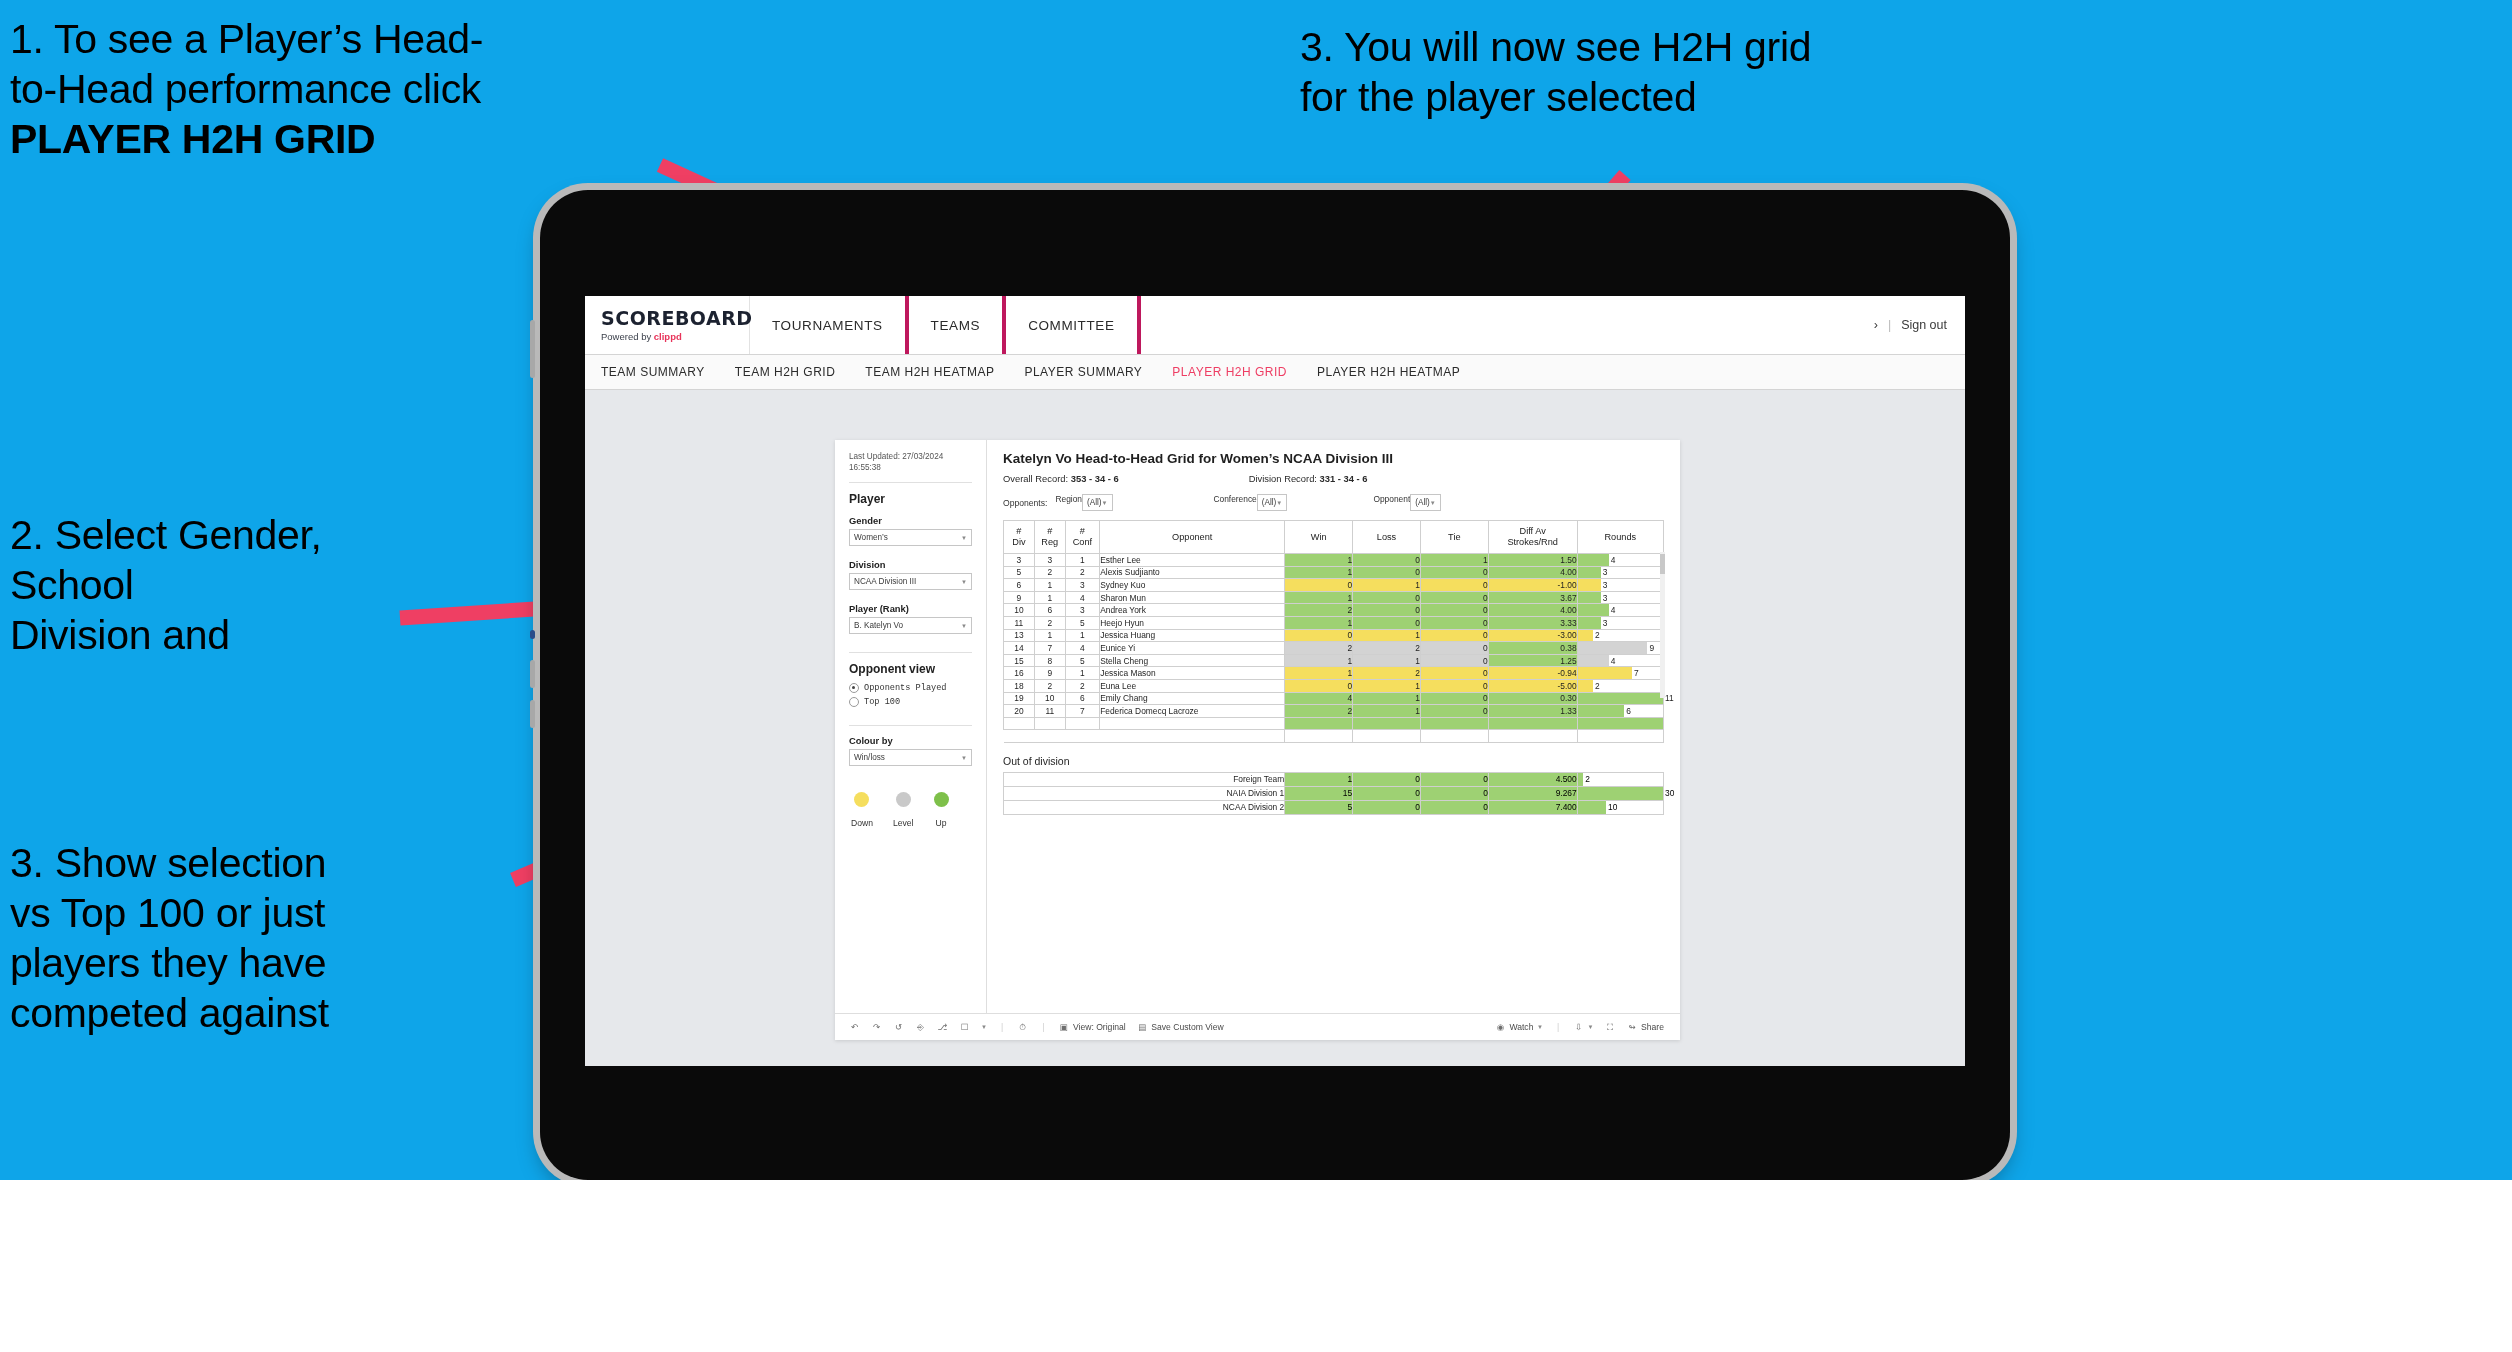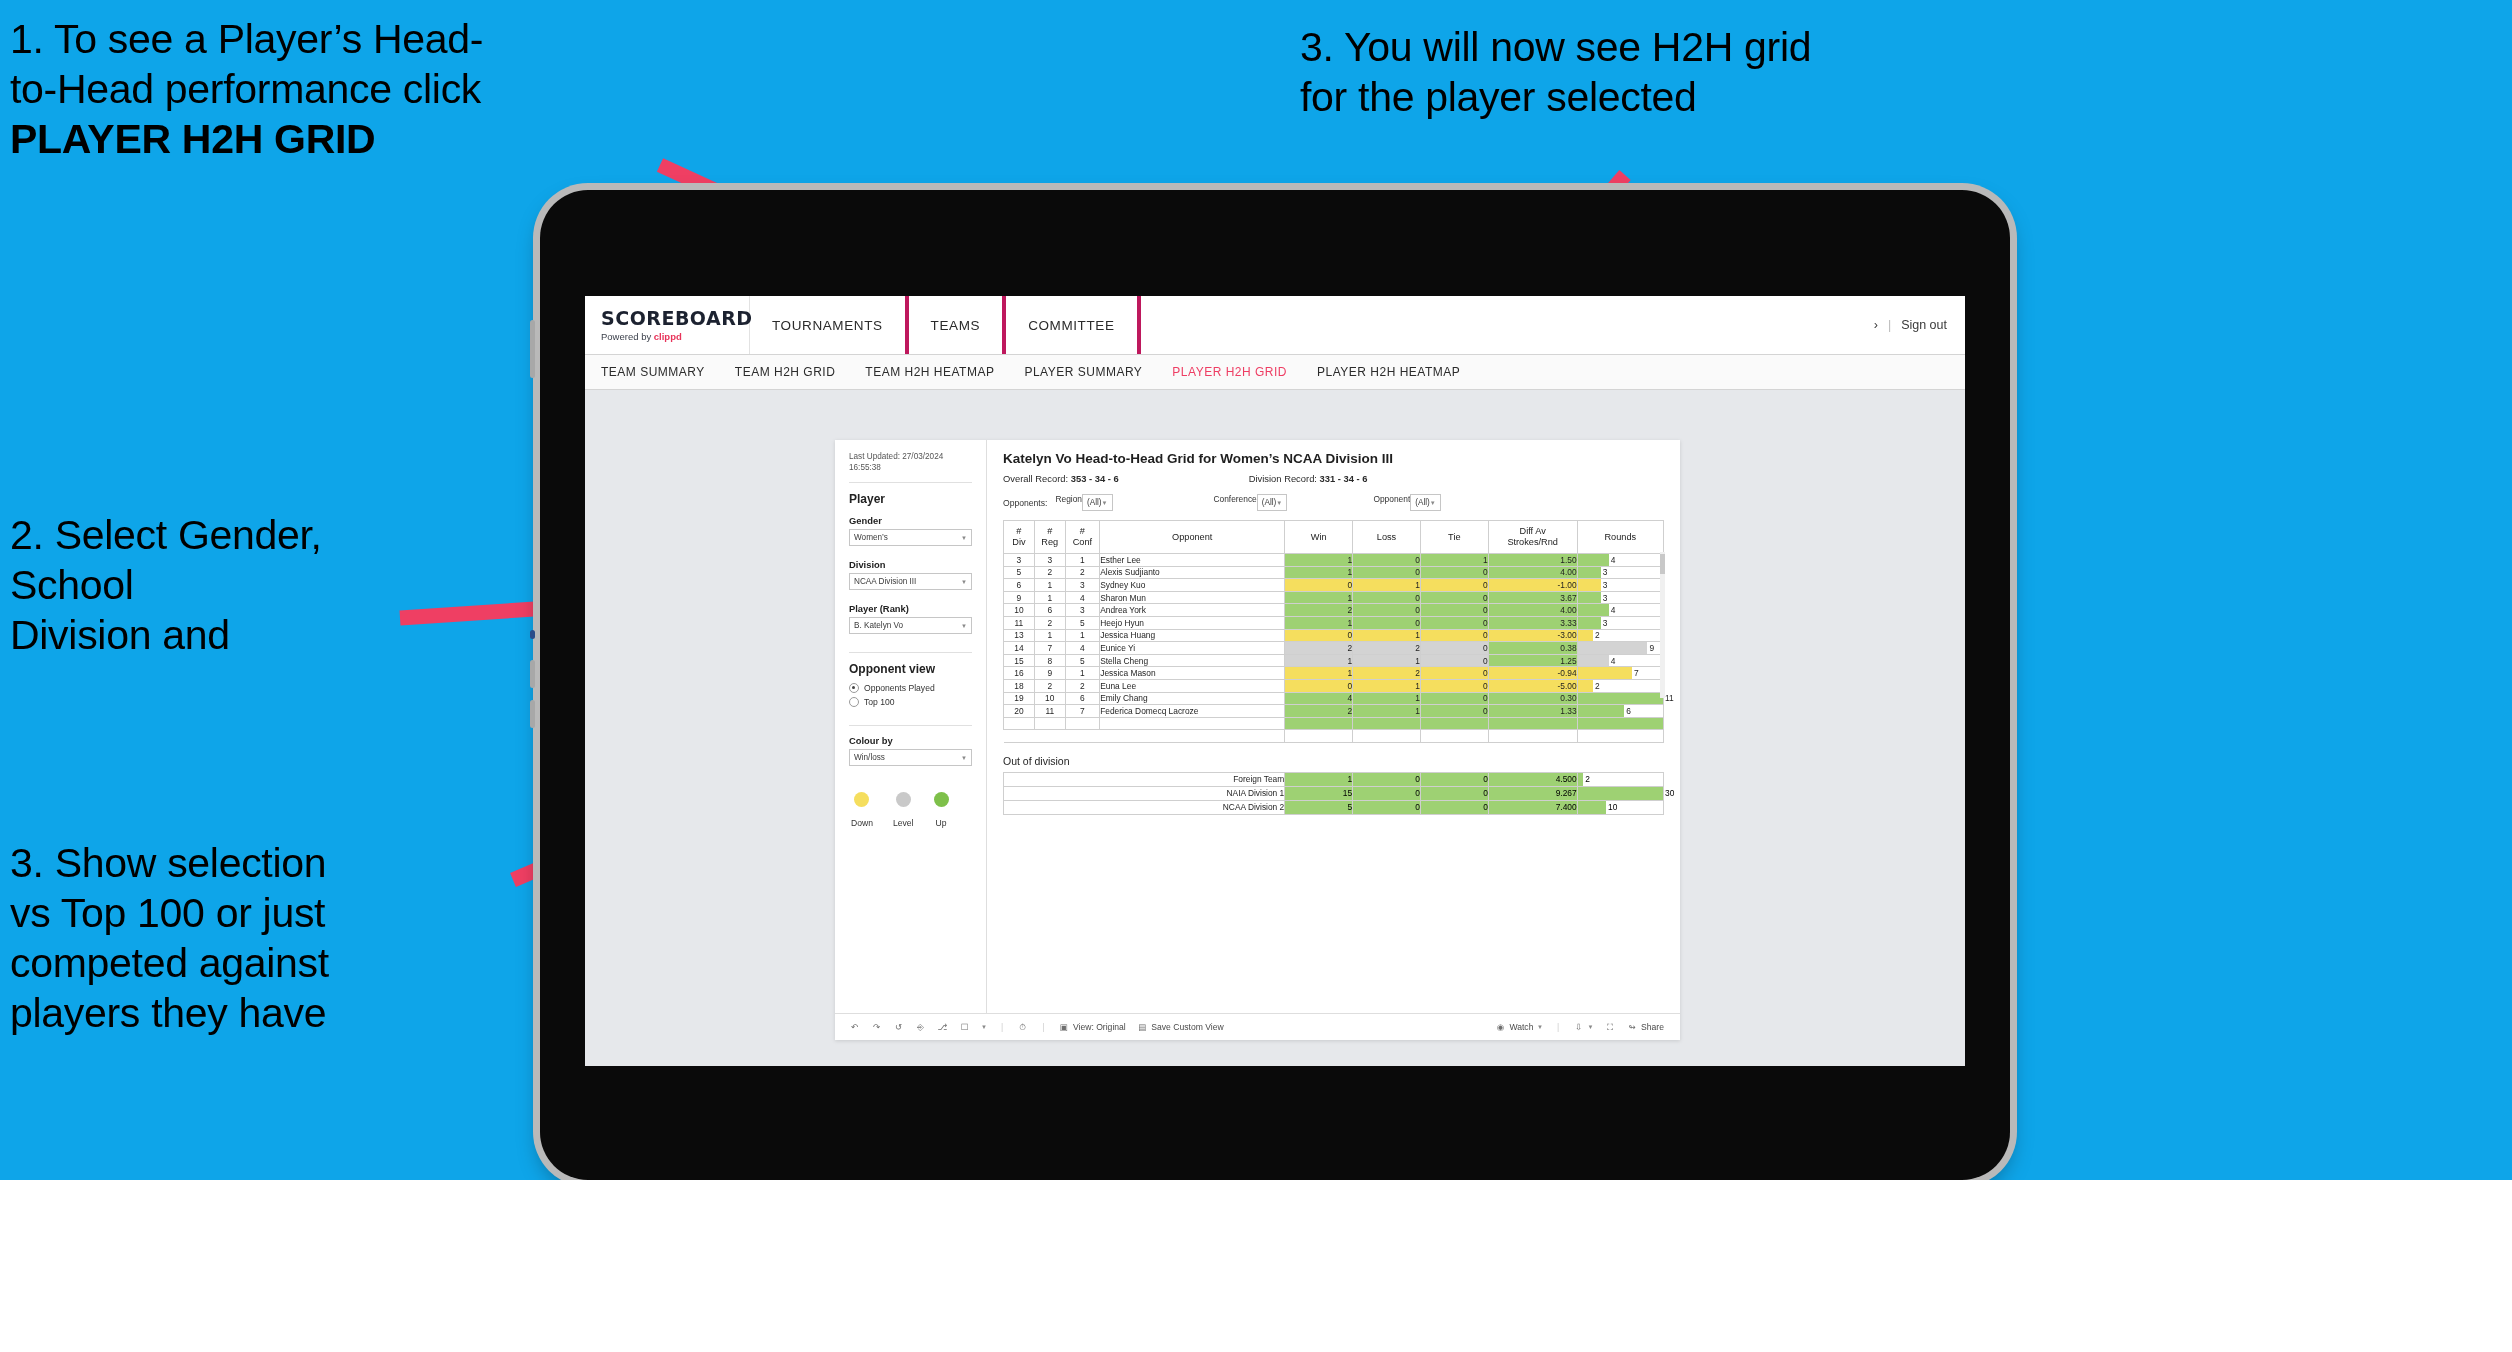--- a/index.html
+++ b/index.html
@@ -147,21 +147,21 @@
     border: 1px solid #c6c6c6;
     background: #fff;
     display: flex; align-items: center;
     padding: 0 4px;
     font-size: 8.2px;
     color: #3b3b3b;
     margin-bottom: 13px;
   }
   .select .val { flex: 1; overflow: hidden; white-space: nowrap; }
   .caret { font-size: 6px; color: #8a8a8a; }
-  .radio-row { display: flex; align-items: center; gap: 5px; margin-bottom: 4px; font-size: 8.6px; color: #333; }
+  .radio-row { display: flex; align-items: center; gap: 5px; margin-bottom: 4px; font-size: 8.6px; color: #333; font-family: Liberation Mono, monospace; }
   .radio {
     width: 8px; height: 8px; border-radius: 50%;
     border: 1px solid #9a9a9a; background: #fff;
     display: inline-block; position: relative; flex: none;
   }
   .radio.on::after {
     content: ""; position: absolute;
     left: 1.7px; top: 1.7px; width: 3.2px; height: 3.2px;
     border-radius: 50%; background: #444;
   }
@@ -264,22 +264,22 @@
 
   <div class="annot" style="left:10px; top:510px; width:470px;">
     <div>2. Select Gender,</div>
     <div>School</div>
     <div>Division and</div>
   </div>
 
   <div class="annot" style="left:10px; top:838px; width:520px;">
     <div>3. Show selection</div>
     <div>vs Top 100 or just</div>
+    <div>players they have</div>
     <div>competed against</div>
-    <div>players they have</div>
   </div>
 
   <div class="annot" style="left:1300px; top:22px; width:800px;">
     <div>3. You will now see H2H grid</div>
     <div>for the player selected</div>
   </div>
 
   <svg class="arrow" style="left:0;top:0;width:2512px;height:1352px;pointer-events:none" viewBox="0 0 2512 1352">
     <defs>
       <marker id="ah" markerWidth="6" markerHeight="6" refX="2.2" refY="3" orient="auto">

